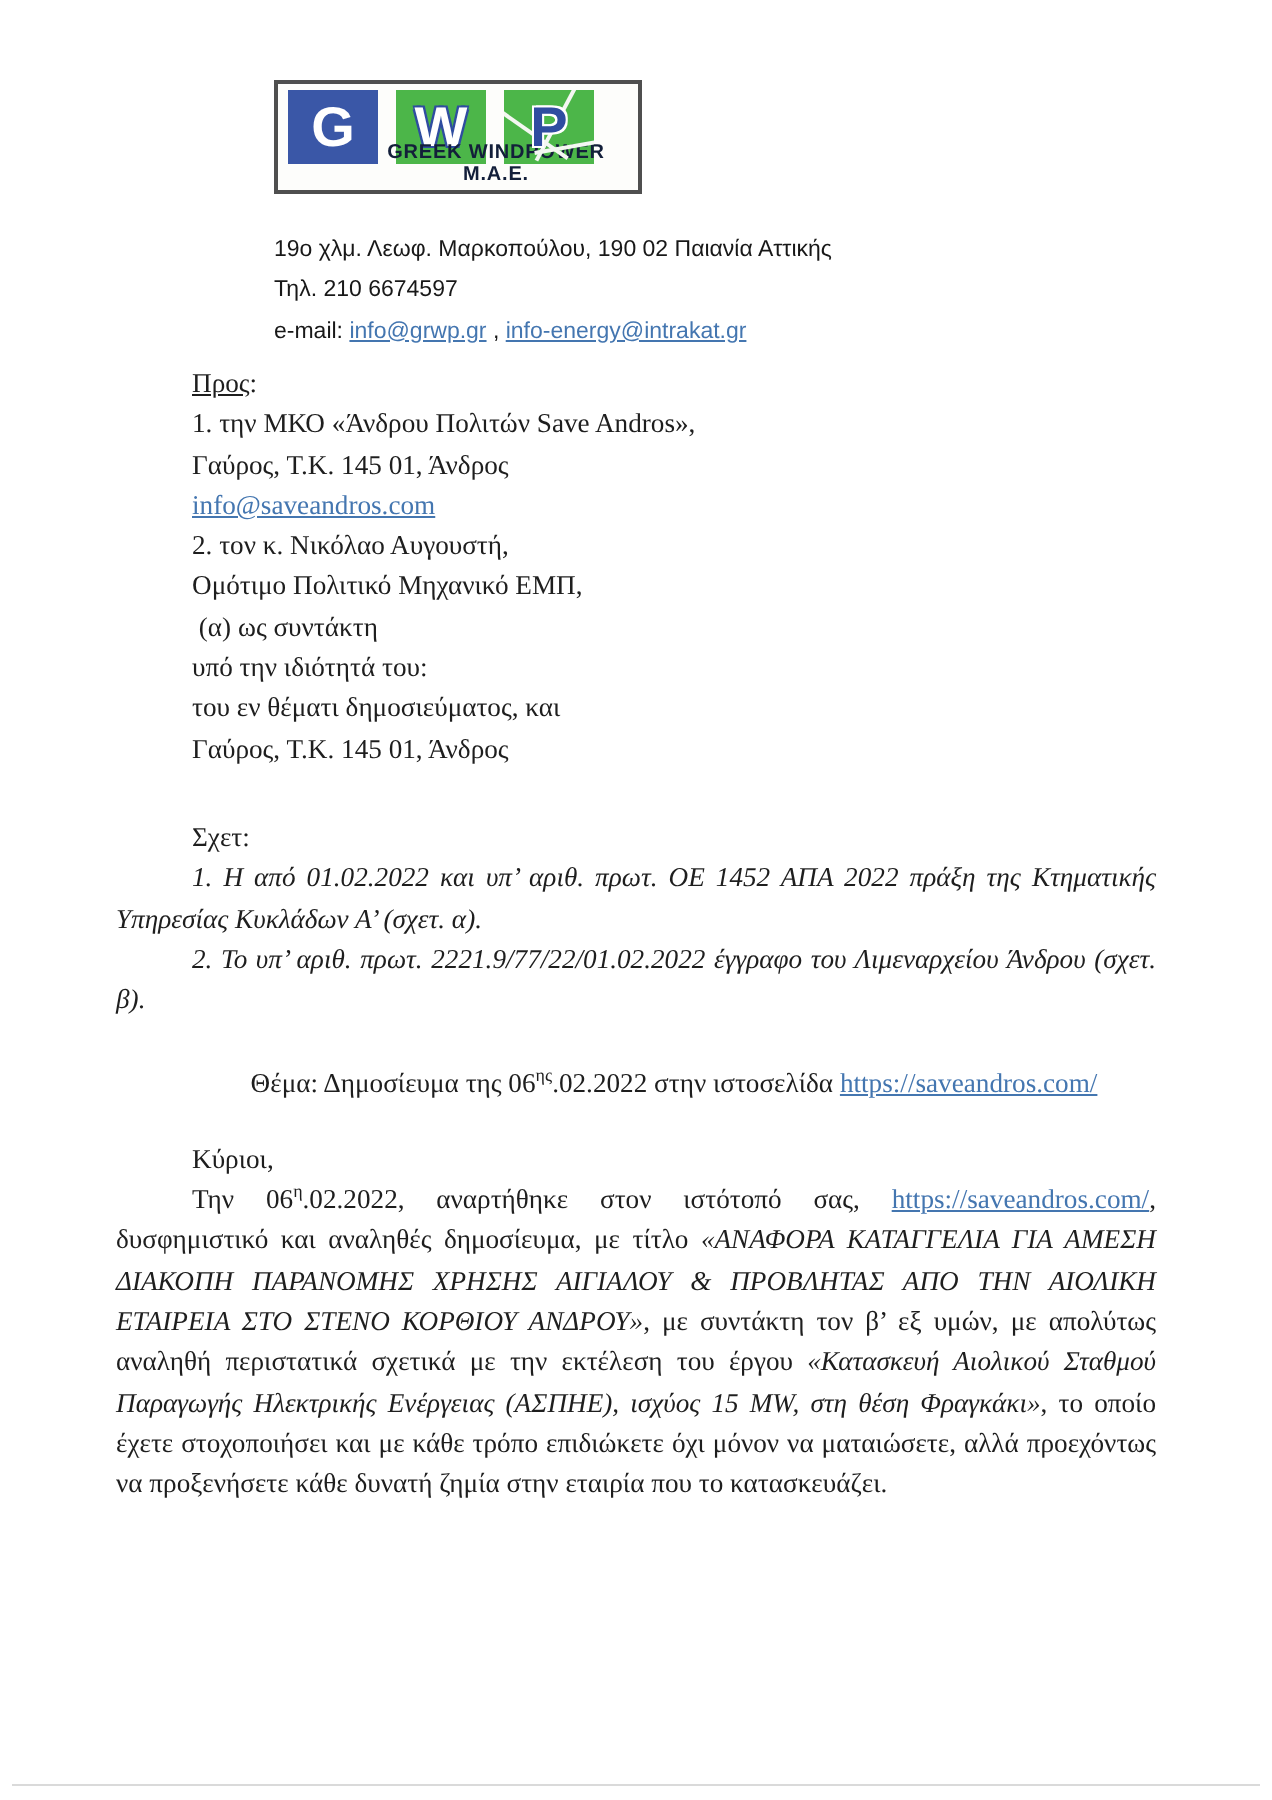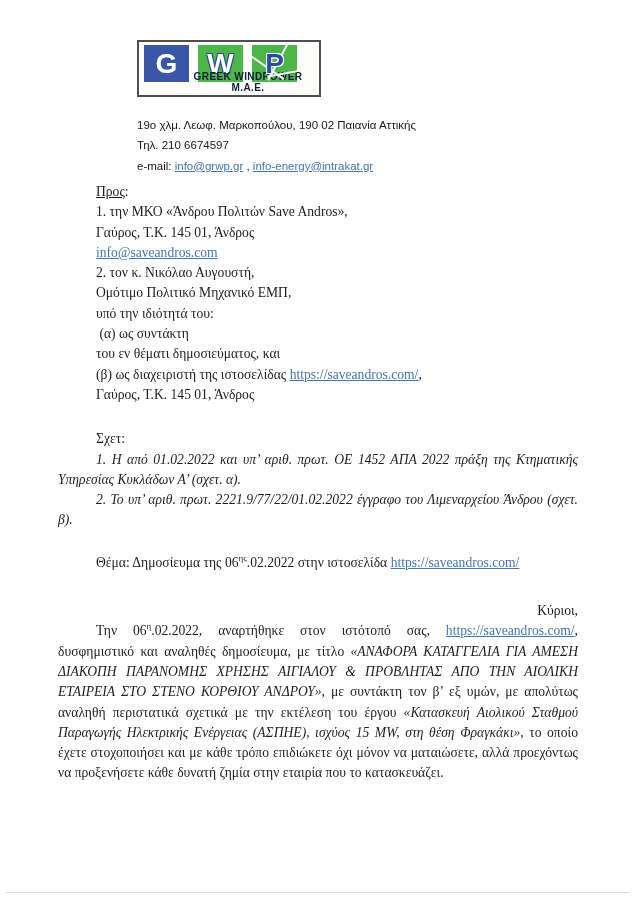--- a/index.html
+++ b/index.html
@@ -34,22 +34,22 @@
     font-family:"Liberation Sans", sans-serif; font-size:11.5px; line-height:15.6px; color:#181818; }
 
   
   .letter { position:absolute; left:58px; top:182px; width:520px;
     font-size:13.6px; line-height:20.3px; color:#1e1e1e; }
   .ln { min-height:20.3px; }
   .ind { margin-left:38px; }
   .fi { text-indent:38px; }
   .just { text-align:justify; }
   .sp-sxet { margin-top:24px; }
-  .sp-thema { margin-top:22px; }
-  .sp-kyrioi { margin-top:28px;text-align:right; }
+  .sp-thema { margin-top:22px;text-align:center; }
+  .sp-kyrioi { margin-top:17px; }
 
   .b { font-weight:normal; }
   .i { font-style:italic; }
   .u { text-decoration:underline; }
   .sup { vertical-align:super; font-size:9px; line-height:0; }
   a.lnk, span.lnk { color:#4476b0; text-decoration:underline; cursor:pointer; }
 
   .page-shadow { position:absolute; left:6px; top:892px; width:624px; height:1px;
     background:#dadada; }
 </style>
@@ -82,24 +82,23 @@
     <div class="ln"><span>e-mail: </span><a href="#" class="lnk">info@grwp.gr</a><span> , </span><a href="#" class="lnk">info-energy@intrakat.gr</a></div>
   </div>
 
   <div class="letter">
     <div class="ln ind"><span class="b u">Προς</span><span class="b">:</span></div>
     <div class="ln ind"><span class="b">1. </span><span>την ΜΚΟ «Άνδρου Πολιτών Save Andros»,</span></div>
     <div class="ln ind"><span>Γαύρος, Τ.Κ. 145 01, Άνδρος</span></div>
     <div class="ln ind"><a href="#" class="lnk">info@saveandros.com</a></div>
     <div class="ln ind"><span class="b">2. </span><span>τον κ. Νικόλαο Αυγουστή,</span></div>
     <div class="ln ind"><span>Ομότιμο Πολιτικό Μηχανικό ΕΜΠ,</span></div>
+    <div class="ln ind"><span>&nbsp;</span><span class="b">(α)</span><span> ως συντάκτη</span></div>
     <div class="ln ind"><span>υπό την ιδιότητά του:</span></div>
-    <div class="ln ind"><span>&nbsp;</span><span class="b">(α)</span><span> ως συντάκτη</span></div>
     <div class="ln ind"><span>του εν θέματι δημοσιεύματος, και</span></div>
-    <div class="ln ind"><span class="b">(β)</span><span> ως διαχειριστή της ιστοσελίδας </span><a href="#" class="lnk">https://saveandros.com/</a><span>,</span></div>
     <div class="ln ind"><span>Γαύρος, Τ.Κ. 145 01, Άνδρος</span></div>
 
     <div class="ln ind sp-sxet"><span class="b">Σχετ</span><span>:</span></div>
     <div class="para just fi"><span class="b i">1. </span><span class="i">Η από 01.02.2022 και υπ’ αριθ. πρωτ. ΟΕ 1452 ΑΠΑ 2022 πράξη της Κτηματικής Υπηρεσίας Κυκλάδων Α’ </span><span class="b i">(σχετ. α)</span><span class="i">.</span></div>
     <div class="para just fi"><span class="b i">2. </span><span class="i">Το υπ’ αριθ. πρωτ. 2221.9/77/22/01.02.2022 έγγραφο του Λιμεναρχείου Άνδρου </span><span class="b i">(σχετ. β)</span><span class="i">.</span></div>
 
     <div class="ln ind sp-thema"><span class="b">Θέμα:</span><span> Δημοσίευμα της 06</span><span class="sup">ης</span><span>.02.2022 στην ιστοσελίδα </span><a href="#" class="lnk">https://saveandros.com/</a></div>
 
     <div class="ln ind sp-kyrioi"><span>Κύριοι,</span></div>
 

